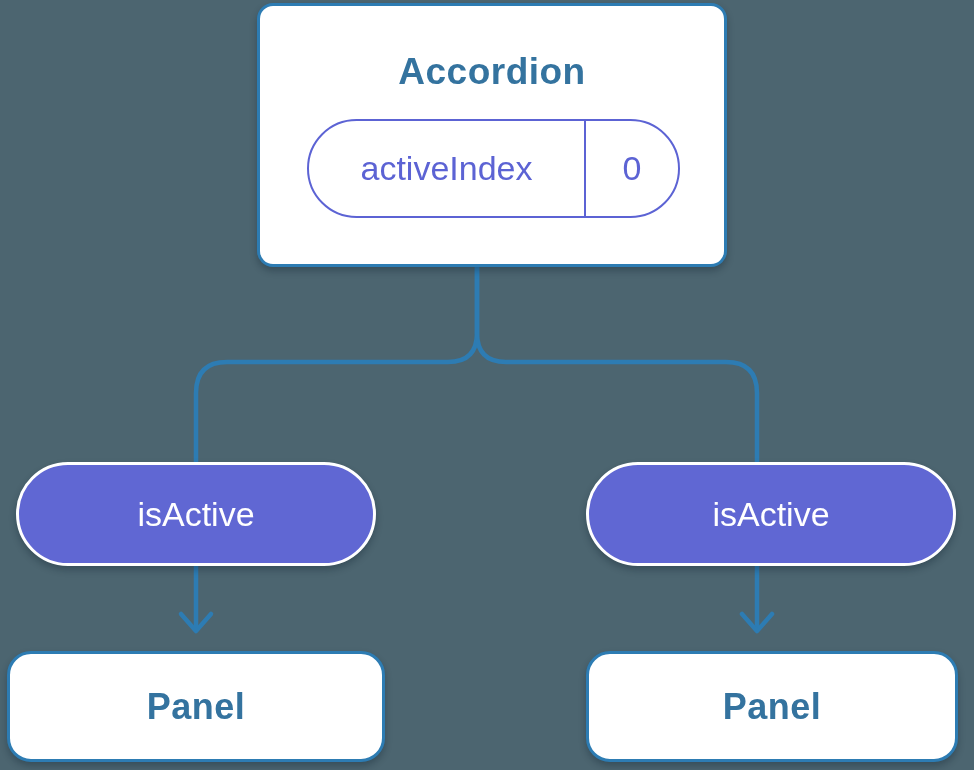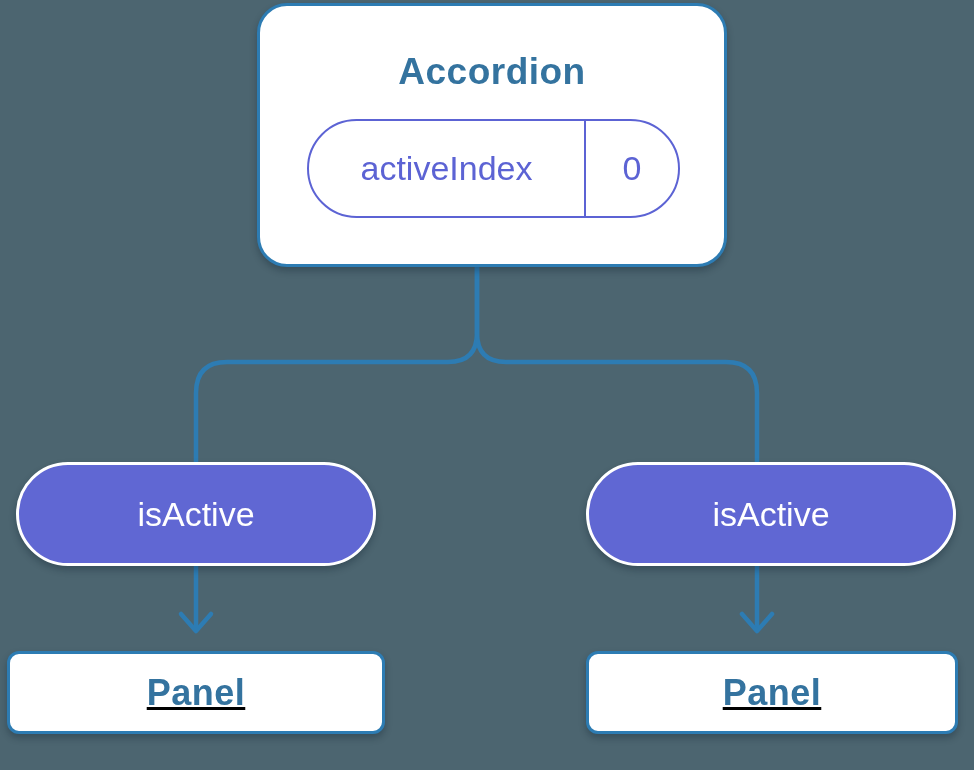--- a/index.html
+++ b/index.html
@@ -24,21 +24,21 @@
 
   .node{
     position:absolute;
     background:var(--box-bg);
     border:3px solid var(--line-blue);
     box-sizing:border-box;
     box-shadow:0 4px 7px rgba(10,25,40,.30);
   }
   .root-node{
     left:257px;top:3px;width:470px;height:264px;
-    border-radius:30px;
+    border-radius:16px;
   }
   .node-title{
     color:var(--text-blue);
     font-size:37px;font-weight:600;
     text-align:center;
     letter-spacing:.5px;
   }
   .root-node .node-title{margin-top:45px;}
 
   .prop-pill{
@@ -74,23 +74,23 @@
     color:var(--pill-text);
     box-shadow:0 4px 7px rgba(10,25,40,.30);
   }
   .prop-pill.solid .prop-value{border-left:3px solid #ffffff;}
   .pill-left{left:16px;top:462px;width:360px;height:104px;}
   .pill-left .prop-value{width:145px;}
   .pill-right{left:586px;top:462px;width:370px;height:104px;}
   .pill-right .prop-value{width:153px;}
 
   .panel{
-    top:651px;height:83px;
-    border-radius:12px;
-    display:flex;align-items:center;justify-content:center;text-decoration:underline;
+    top:651px;height:111px;
+    border-radius:24px;
+    display:flex;align-items:center;justify-content:center;
   }
   .panel-left{left:7px;width:378px;}
   .panel-right{left:586px;width:372px;}
   .panel .node-title{font-size:36px;}
 </style>
 </head>
 <body>
 
 <div class="canvas">
 

